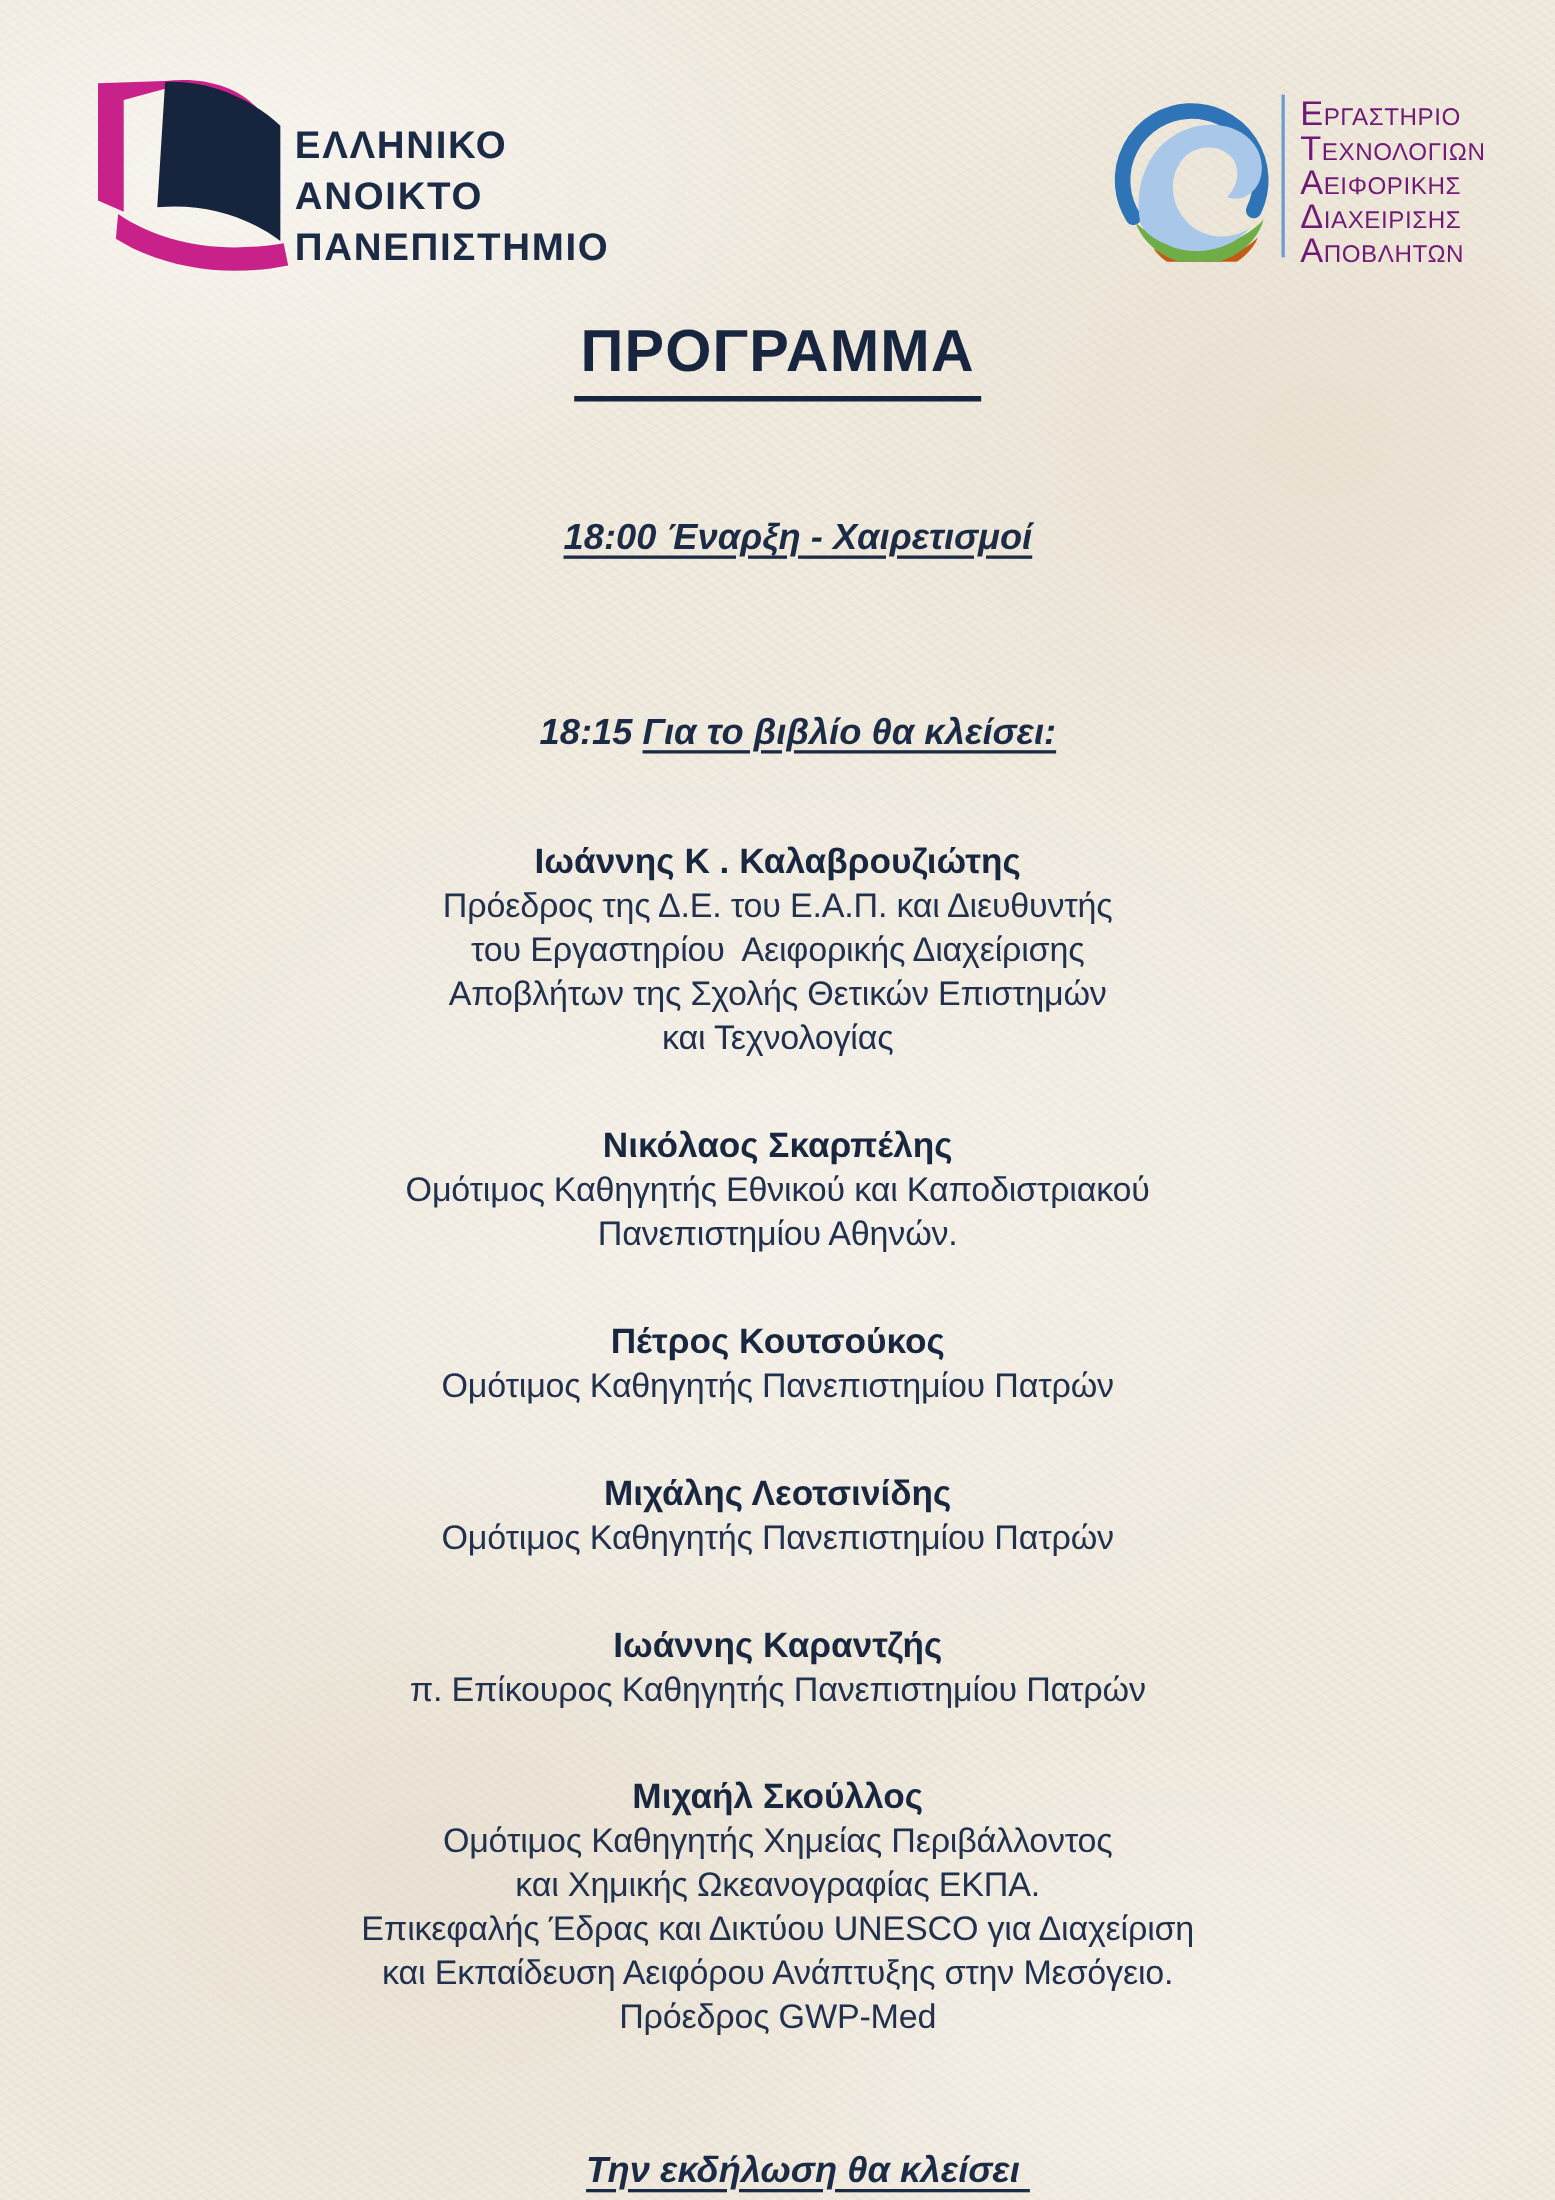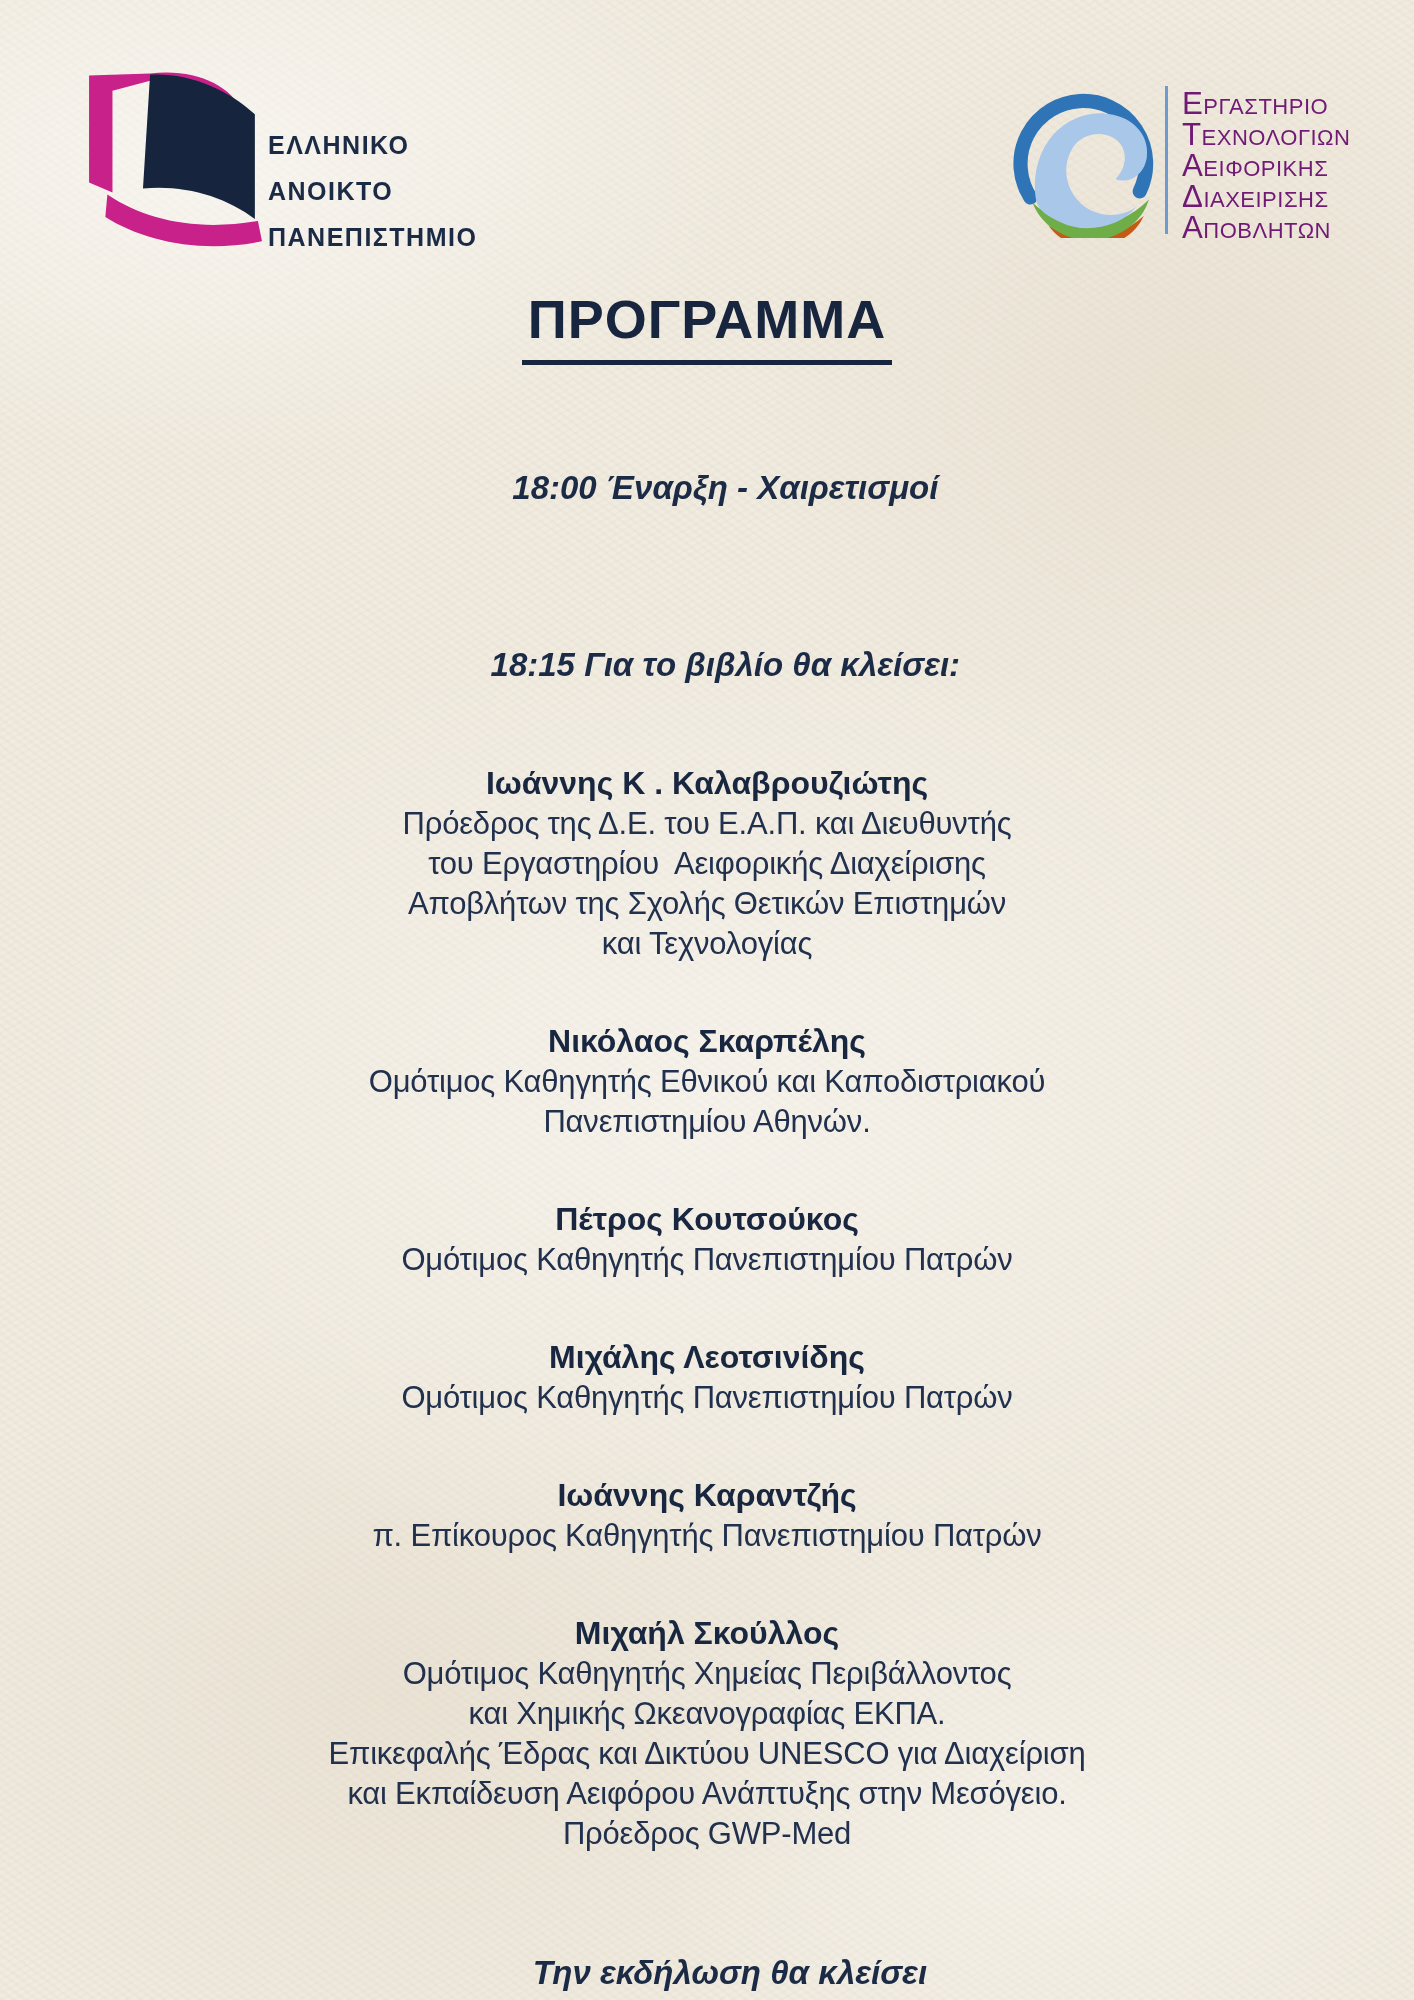--- a/index.html
+++ b/index.html
@@ -14,22 +14,22 @@
       radial-gradient(1000px 700px at 50% 55%,rgba(255,255,255,.38), rgba(255,255,255,0) 70%),
       radial-gradient(800px 600px at 28% 85%, rgba(224,214,196,.40), rgba(224,214,196,0) 65%),
       radial-gradient(600px 400px at 75% 92%, rgba(255,255,255,.30), rgba(255,255,255,0) 70%),
       repeating-linear-gradient(37deg,  rgba(208,196,176,.07) 0 3px, rgba(255,255,255,.05) 3px 7px),
       repeating-linear-gradient(-29deg, rgba(203,191,171,.06) 0 2px, rgba(255,255,255,.04) 2px 6px);
   }
 
   
   .eap-logo-svg{position:absolute;left:85px;top:68px;width:178px;height:184px;}
   .eap-text{
-    position:absolute;left:268px;top:122px;
-    font-size:25px;line-height:46px;font-weight:600;
+    position:absolute;left:268px;top:110px;
+    font-size:35px;line-height:46px;font-weight:600;
     color:#1b2a45;letter-spacing:1.5px;
   }
   .eap-text div{white-space:pre;}
 
   .lab-logo-svg{position:absolute;left:1006px;top:84px;width:154px;height:154px;}
   .lab-divider{
     position:absolute;left:1165px;top:86px;height:148px;width:0;
     border-left:3px solid #6d9bd0;
   }
   .lab-text{
@@ -53,20 +53,21 @@
     line-height:1.15;
     text-align:center;
   }
   .session{
     font-size:33px;line-height:40px;font-weight:700;font-style:italic;
     color:#1b2a45;white-space:pre-wrap;
   }
   .session-opening{margin-top:63px;}
   .session-speakers{margin-top:57px;}
   .u{
+    text-decoration:underline;
     text-decoration-thickness:3px;
     text-underline-offset:6px;
   }
   .speakers{margin-top:37px;}
   .speaker{margin-bottom:56px;}
   .speaker-name{
     font-size:32px;line-height:42px;font-weight:700;color:#18273f;
     white-space:pre-wrap;
   }
   .speaker-line{

